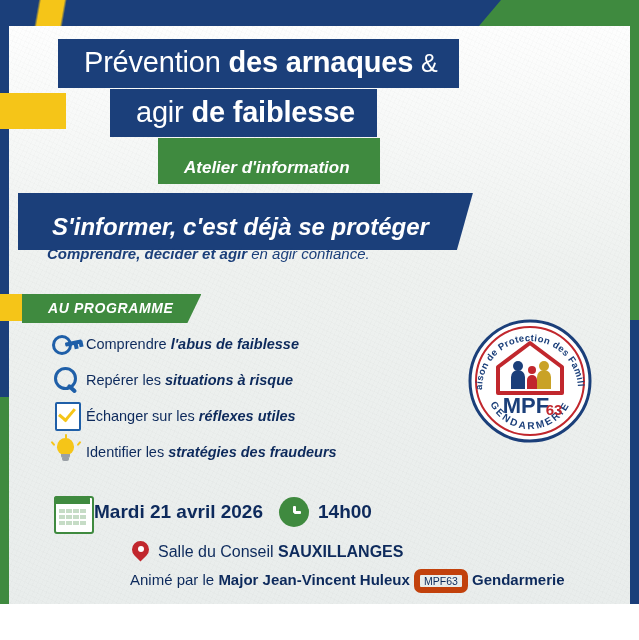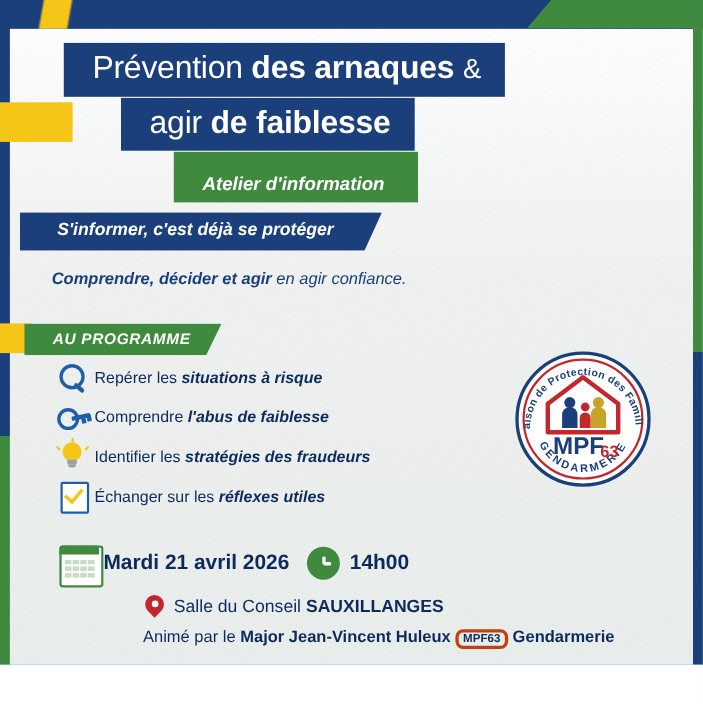--- a/index.html
+++ b/index.html
@@ -112,24 +112,24 @@
   }
 
   
   .ribbon {
     position: absolute;
     left: 18px; top: 193px;
     z-index: 4;
     display: inline-block;
     background: #1b3f7a;
     color: #ffffff;
-    font-size: 16px;
+    font-size: 24px;
     font-weight: bold;
     font-style: italic;
-    padding: 8px 44px 9px 34px;
+    padding: 20px 44px 9px 34px;
     clip-path: polygon(0 0, 100% 0, calc(100% - 16px) 100%, 0 100%);
     white-space: nowrap;
   }
   .tagline {
     position: absolute;
     left: 47px; top: 245px;
     z-index: 4;
     font-size: 15px;
     color: #1b3f7a;
     white-space: nowrap;
@@ -362,22 +362,22 @@
     margin-top: 6px;
     margin-left: 80px;
     font-size: 15px;
     color: #0d2a5c;
     white-space: nowrap;
   }
   .anim-row .n { font-weight: normal; }
   .anim-row .b { font-weight: bold; }
   .anim-row .small {
     font-size: 10.5px;
-    font-weight: bold;
-    border: 3px solid #c2410c;
+    font-weight: normal;
+    border: 6px solid #c2410c;
     border-radius: 7px;
     padding: 0 4px;
   }
 
   
   .insc-banner {
     position: absolute;
     left: 22px; top: 611px;
     z-index: 4;
     background: #3f8a3f;
@@ -434,62 +434,62 @@
   <div class="tagline">
     <span class="b">Comprendre, décider et agir</span><span class="n"> en agir confiance.</span>
   </div>
 
   <div class="prog-banner-yellow"></div>
   <div class="prog-banner">AU PROGRAMME</div>
 
   <div class="prog-list">
 
     <div class="prog-item">
-      <div class="prog-ico ico-mag">
-        <span class="ring"></span>
-          <span class="handle"></span>
-      </div>
-      <div class="prog-text">
-        <span class="n">Repérer les </span><span class="b">situations à risque</span>
-      </div>
-    </div>
-
-    <div class="prog-item">
       <div class="prog-ico ico-key">
         <span class="ring"></span>
           <span class="bar"></span>
           <span class="t1"></span>
           <span class="t2"></span>
       </div>
       <div class="prog-text">
         <span class="n">Comprendre </span><span class="b">l'abus de faiblesse</span>
+      </div>
+    </div>
+
+    <div class="prog-item">
+      <div class="prog-ico ico-mag">
+        <span class="ring"></span>
+          <span class="handle"></span>
+      </div>
+      <div class="prog-text">
+        <span class="n">Repérer les </span><span class="b">situations à risque</span>
+      </div>
+    </div>
+
+    <div class="prog-item">
+      <div class="prog-ico ico-check">
+        <span class="sheet"></span>
+          <span class="mark"></span>
+      </div>
+      <div class="prog-text">
+        <span class="n">Échanger sur les </span><span class="b">réflexes utiles</span>
       </div>
     </div>
 
     <div class="prog-item">
       <div class="prog-ico ico-bulb">
         <span class="ray" style="left:2px;top:4px;transform:rotate(-40deg);"></span>
         <span class="ray" style="left:28px;top:4px;transform:rotate(40deg);"></span>
         <span class="ray" style="left:15px;top:-3px;"></span>
         <span class="glass"></span>
           <span class="base"></span>
           <span class="base2"></span>
       </div>
       <div class="prog-text">
         <span class="n">Identifier les </span><span class="b">stratégies des fraudeurs</span>
-      </div>
-    </div>
-
-    <div class="prog-item">
-      <div class="prog-ico ico-check">
-        <span class="sheet"></span>
-          <span class="mark"></span>
-      </div>
-      <div class="prog-text">
-        <span class="n">Échanger sur les </span><span class="b">réflexes utiles</span>
       </div>
     </div>
 
   </div>
 
   <svg class="logo" viewBox="0 0 128 128">
     <defs>
       <path id="arcTop" d="M 16,72 A 48,48 0 0 1 112,72" fill="none"></path>
       <path id="arcBot" d="M 20,68 A 44,44 0 0 0 108,68" fill="none"></path>
     </defs>

